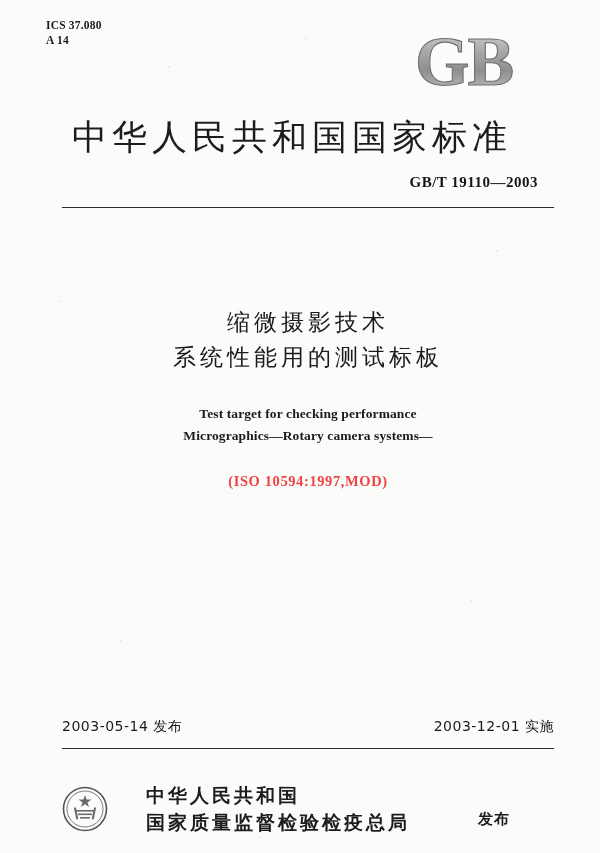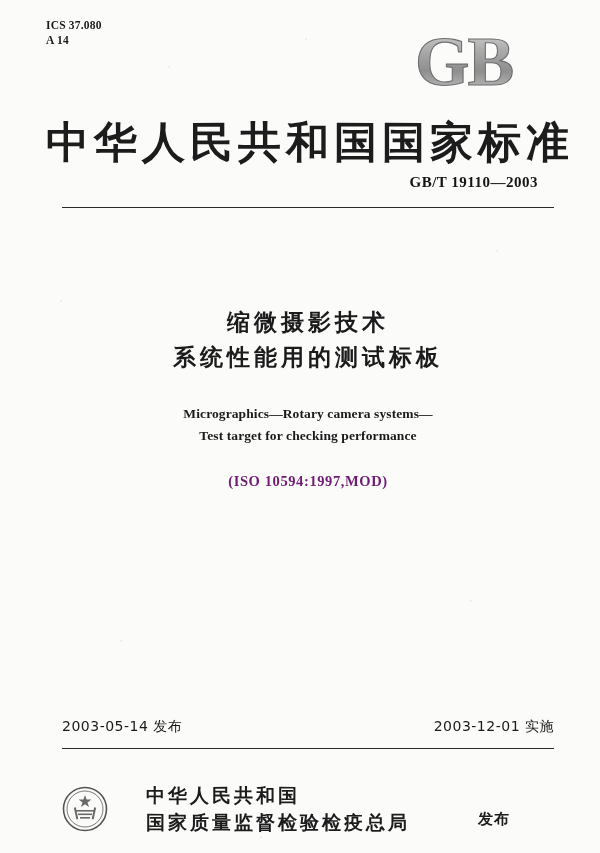--- a/index.html
+++ b/index.html
@@ -47,22 +47,22 @@
   }
   .gb-logo svg { display: block; }
 
   .cn-title {
     position: absolute;
     left: 0;
     top: 96px;
     width: 492px;
     text-align: center;
     font-family: "DejaVu Sans", sans-serif;
-    font-weight: bold;
-    font-size: 43px;
+    font-weight: normal;
+    font-size: 35px;
     letter-spacing: 5px;
     color: #1c1c1c;
     white-space: nowrap;
   }
   .std-no {
     position: absolute;
     right: 0;
     top: 156px;
     font-family: "Liberation Serif", serif;
     font-weight: bold;
@@ -83,21 +83,21 @@
   
   .center {
     position: absolute;
     left: 62px;
     top: 305px;
     width: 492px;
     text-align: center;
   }
   .cn-line {
     font-family: "DejaVu Sans", sans-serif;
-    font-weight: bold;
+    font-weight: normal;
     font-size: 23px;
     letter-spacing: 4px;
     line-height: 35px;
     color: #1b1b1b;
     white-space: nowrap;
   }
   .en-block {
     margin-top: 28px;
   }
   .en-line {
@@ -107,21 +107,21 @@
     line-height: 22px;
     color: #1b1b1b;
     letter-spacing: 0.1px;
   }
   .iso-line {
     margin-top: 26px;
     font-family: "Liberation Serif", serif;
     font-weight: bold;
     font-size: 14.5px;
     letter-spacing: 0.6px;
-    color: #701a75;
+    color: #ef4444;
   }
 
   
   .dates {
     position: absolute;
     left: 62px;
     top: 718px;
     width: 492px;
     display: flex;
     justify-content: space-between;
@@ -227,22 +227,22 @@
     <div class="std-no">GB/T 19110—2003</div>
   </div>
 
   <div class="rule"></div>
 
   <div class="center">
     <div class="cn-line">缩微摄影技术</div>
     <div class="cn-line">系统性能用的测试标板</div>
 
     <div class="en-block">
+      <div class="en-line">Test target for checking performance</div>
       <div class="en-line">Micrographics—Rotary camera systems—</div>
-      <div class="en-line">Test target for checking performance</div>
     </div>
 
     <div class="iso-line">(ISO 10594:1997,MOD)</div>
   </div>
 
   <div class="dates">
     <div class="date-item">2003-05-14 发布</div>
     <div class="date-item">2003-12-01 实施</div>
   </div>
 

